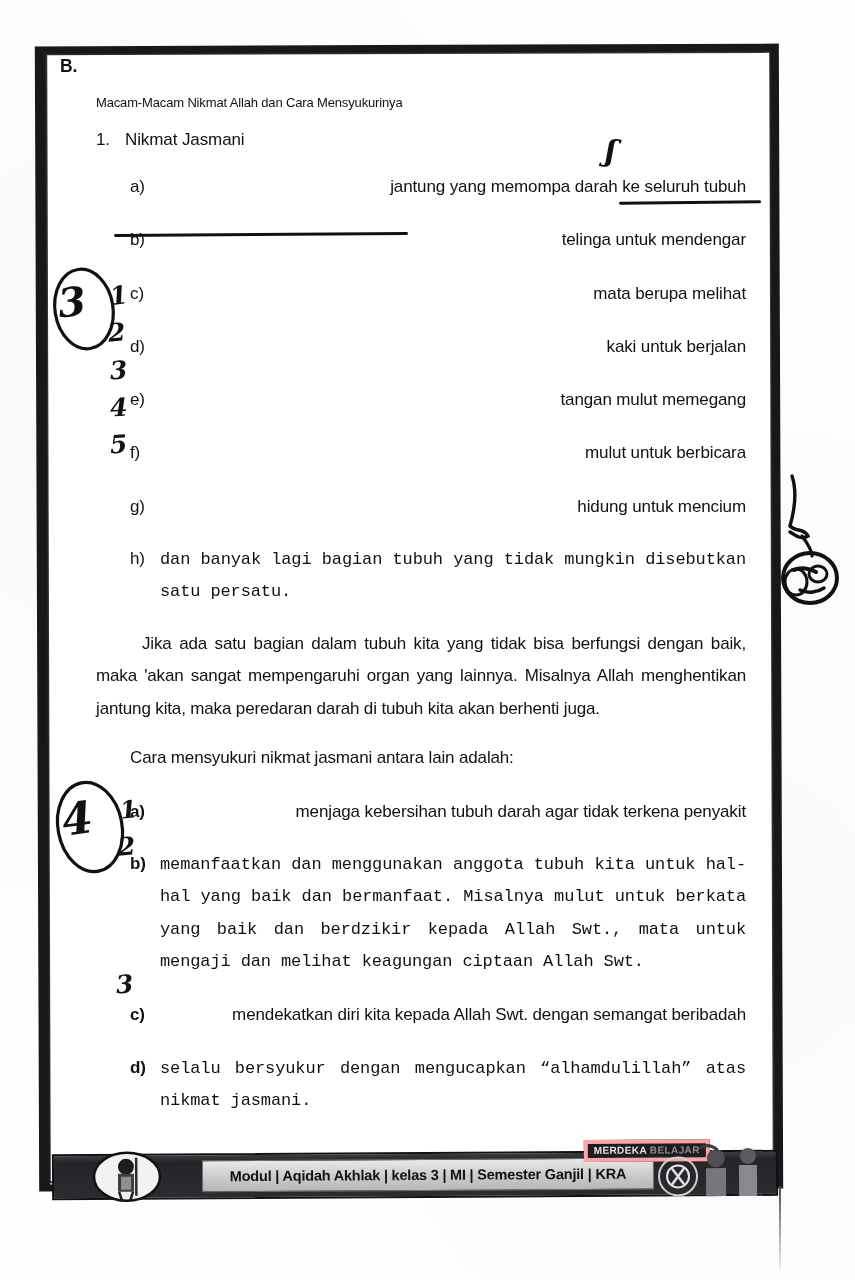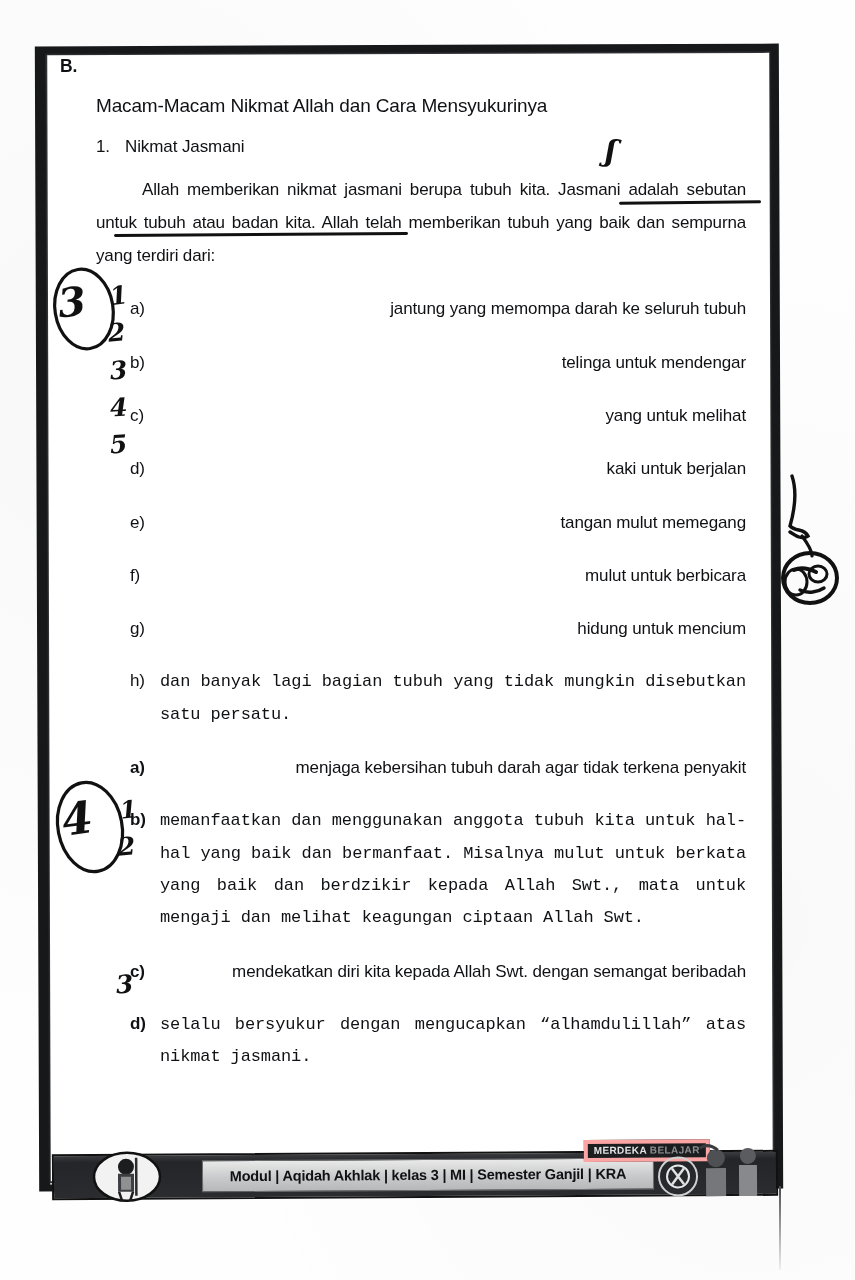--- a/index.html
+++ b/index.html
@@ -84,21 +84,21 @@
     display: flex;
     align-items: baseline;
     font-weight: bold;
     font-size: 17.5px;
     letter-spacing: -0.1px;
     margin-left: 4px;
   }
   .heading-letter { width: 32px; flex: 0 0 32px; }
 
   .subheading {
-    font-size: 19px;
+    font-size: 13px;
     margin-left: 40px;
     margin-top: 18px;
     letter-spacing: -0.15px;
   }
 
   .numbered-row {
     display: flex;
     align-items: baseline;
     font-size: 17px;
     margin-left: 40px;
@@ -247,34 +247,33 @@
     <span class="heading-letter">B.</span>
   </div>
 
   <div class="subheading">Macam-Macam Nikmat Allah dan Cara Mensyukurinya</div>
 
   <div class="numbered-row">
     <span class="numbered-marker">1.</span>
     <span>Nikmat Jasmani</span>
   </div>
 
-  <div class="para">Allah memberikan nikmat jasmani berupa tubuh kita. Jasmani adalah sebutan untuk tubuh atau badan kita. Allah telah memberikan tubuh yang baik dan sempurna yang terdiri dari:</div>
 
   <div class="abc-list">
     <div class="abc-item">
       <span class="abc-marker">a)</span>
       <span class="abc-text">jantung yang memompa darah ke seluruh tubuh</span>
     </div>
     <div class="abc-item">
       <span class="abc-marker">b)</span>
       <span class="abc-text">telinga untuk mendengar</span>
     </div>
     <div class="abc-item">
       <span class="abc-marker">c)</span>
-      <span class="abc-text">yang untuk melihat</span>
+      <span class="abc-text">mata berupa melihat</span>
     </div>
     <div class="abc-item">
       <span class="abc-marker">d)</span>
       <span class="abc-text">kaki untuk berjalan</span>
     </div>
     <div class="abc-item">
       <span class="abc-marker">e)</span>
       <span class="abc-text">tangan mulut memegang</span>
     </div>
     <div class="abc-item">
@@ -284,21 +283,23 @@
     <div class="abc-item">
       <span class="abc-marker">g)</span>
       <span class="abc-text">hidung untuk mencium</span>
     </div>
     <div class="abc-item">
       <span class="abc-marker">h)</span>
       <span class="abc-text justify">dan banyak lagi bagian tubuh yang tidak mungkin disebutkan satu persatu.</span>
     </div>
   </div>
 
-
+  <div class="para" style="margin-top:19px;">Jika ada satu bagian dalam tubuh kita yang tidak bisa berfungsi dengan baik, maka 'akan sangat mempengaruhi organ yang lainnya. Misalnya Allah menghentikan jantung kita, maka peredaran darah di tubuh kita akan berhenti juga.</div>
+
+  <div class="para noindent" style="margin-top:16px;margin-left:74px;width:616px;">Cara mensyukuri nikmat jasmani antara lain adalah:</div>
 
   <div class="abc-list bold-markers" style="margin-top:12px;">
     <div class="abc-item">
       <span class="abc-marker">a)</span>
       <span class="abc-text">menjaga kebersihan tubuh darah agar tidak terkena penyakit</span>
     </div>
     <div class="abc-item">
       <span class="abc-marker">b)</span>
       <span class="abc-text justify">memanfaatkan dan menggunakan anggota tubuh kita untuk hal-hal yang baik dan bermanfaat. Misalnya mulut untuk berkata yang baik dan berdzikir kepada Allah Swt., mata untuk mengaji dan melihat keagungan ciptaan Allah Swt.</span>
     </div>

